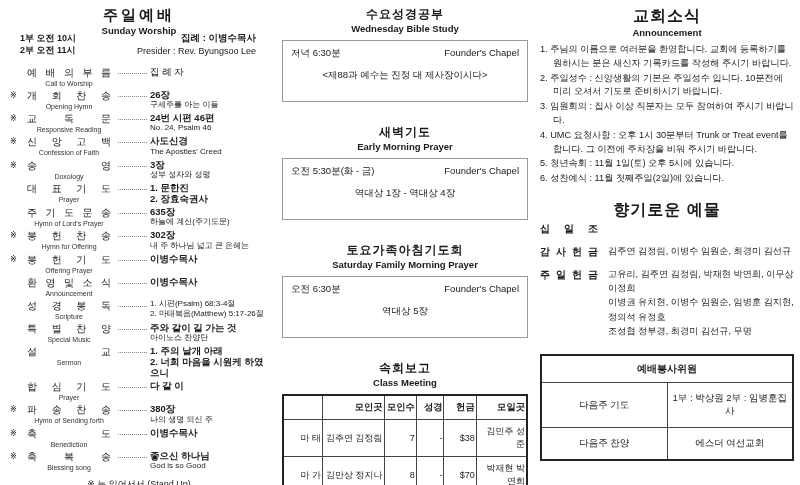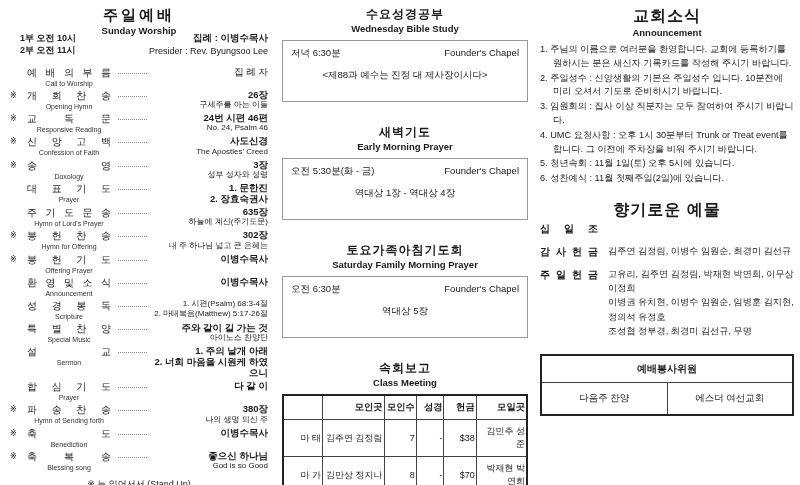--- a/index.html
+++ b/index.html
@@ -8,32 +8,32 @@
   .col{position:absolute;top:6px;}
   .col-left{left:10px;width:258px;}
   .col-mid{left:282px;width:246px;}
   .col-right{left:540px;width:254px;}
 
   
   .lh{position:relative;height:52px;}
   .lh-t1{text-align:center;font-weight:bold;font-size:15px;letter-spacing:3px;}
   .lh-t2{text-align:center;font-weight:bold;font-size:9.5px;}
   .lh-times{position:absolute;left:10px;top:26px;font-weight:bold;font-size:9px;line-height:1.35;}
-  .lh-presider{position:absolute;right:0;top:26px;text-align:right;font-size:9px;line-height:1.35;}
+  .lh-presider{position:absolute;right:12px;top:26px;text-align:right;font-size:9px;line-height:1.35;}
   .lh-presider .p1{font-weight:bold;font-size:9.5px;}
 
   
   .w-list{margin-top:8px;}
   .w-row{display:flex;align-items:flex-start;margin-bottom:2px;}
   .w-star{width:13px;font-size:8px;padding-top:2px;color:#111;}
   .w-label{width:92px;}
   .w-kr{display:flex;justify-content:space-between;font-size:10px;padding:0 4px;}
   .w-en{text-align:center;font-size:7px;color:#333;}
   .w-leader{flex:1;border-bottom:1.6px dotted #888;height:7px;margin:0 3px;}
-  .w-val{width:118px;text-align:right;}
+  .w-val{width:118px;text-align:left;}
   .w-v1{font-size:9.5px;font-weight:bold;line-height:1.18;}
   .w-v0{font-size:9.5px;line-height:1.18;}
   .w-v2{font-size:8px;line-height:1.25;color:#222;}
   .w-notes{margin-top:7px;text-align:center;font-size:9px;line-height:1.5;}
 
   
   .m-sec{margin-bottom:22px;}
   .m-t1{text-align:center;font-weight:bold;font-size:12px;letter-spacing:1px;}
   .m-t2{text-align:center;font-weight:bold;font-size:9.5px;margin-bottom:6px;}
   .m-box{border:1px solid #999;padding:6px 8px 8px 8px;min-height:46px;}
@@ -499,20 +499,24 @@
     </div>
 
     <table class="k-table">
       <thead>
         <tr>
             <th colspan="2">예배봉사위원</th>
           </tr>
       </thead>
       <tbody>
           <tr>
+            <td class="k-label">다음주 기도</td>
+            <td>1부 : 박상원    2부 : 임병훈집사</td>
+          </tr>
+          <tr>
             <td class="k-label">다음주 찬양</td>
             <td>에스더 여선교회</td>
           </tr>
         </tbody>
     </table>
   </div>
 
 </div>
 
 </body></html>

